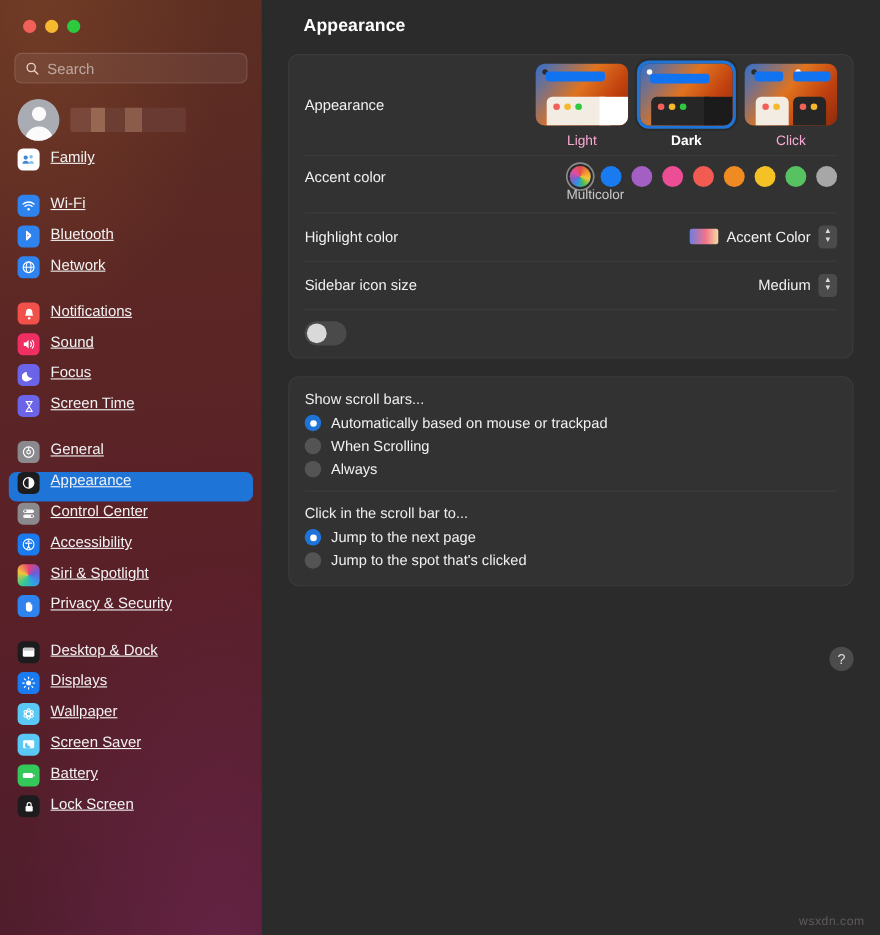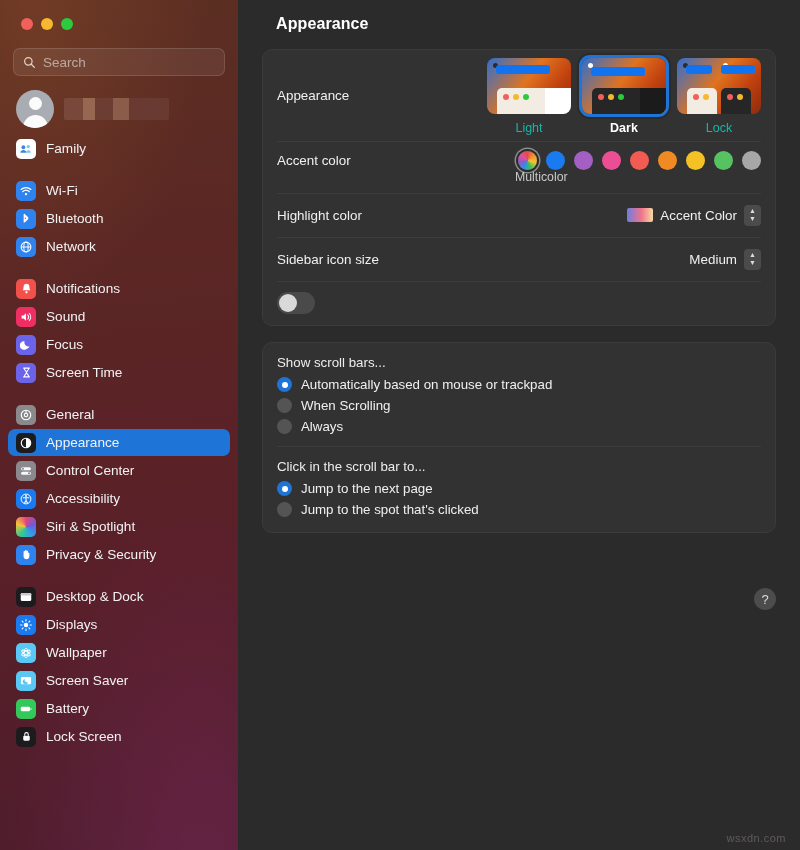--- a/index.html
+++ b/index.html
@@ -44,23 +44,23 @@
     background:#fbfbfb; left:12.5px; top:7px; }
   .avatar::after{ content:""; position:absolute; width:25px;height:16px;border-radius:13px 13px 0 0;
     background:#fbfbfb; left:6.5px; top:25px; }
   .redacted {
     width:105px; height:22px; border-radius:2px;
     background:
       linear-gradient(90deg,#7a4a3c 0 18%,#9a6a55 18% 30%,#6d3f34 30% 47%,#8d5f4c 47% 62%,#6a3b32 62% 100%);
     filter:blur(0.6px); opacity:0.95;
   }
   .sb-item {
-    display:flex; align-items:center; gap:10px;
+    display:flex; gap:10px;
     height:27px; padding:0 8px; margin:1px 0; border-radius:7px;
-    font-size:13.6px; color:#f2f2f3; white-space:nowrap;
+    font-size:13.6px; color:#f2f2f3; white-space:nowrap;text-decoration:underline;
   }
   .sb-item.selected { background:#1f74d8; }
   .sb-gap { height:13px; }
   .ic { width:20px; height:20px; border-radius:5px; flex:0 0 20px;
         display:flex; align-items:center; justify-content:center; }
   .ic svg { display:block; }
 
   
   .content {
     flex:1; height:850px; background:#2b2b2b; position:relative;
@@ -88,21 +88,21 @@
   .thumb .bar { position:absolute; left:9px; top:7px; width:54px; height:9px;
                 background:#1273f0; border-radius:3px; }
   .thumb .dot { position:absolute; top:5px; left:3px; width:5px; height:5px; border-radius:50%; }
   .thumb .win {
     position:absolute; left:10px; bottom:0; width:58px; height:26px;
     border-radius:5px 5px 0 0; display:flex; gap:4px; padding:6px 0 0 6px;
   }
   .thumb .win i { width:6px; height:6px; border-radius:50%; display:block; }
   .thumb .panel { position:absolute; right:0; bottom:0; width:26px; height:26px; }
   .thumb.sel-ring { box-shadow:0 0 0 3px #1f74d8, 0 0 0 5px #2b2b2b; }
-  .thumb-label { font-size:12.5px; color:#14b8a6; margin-top:7px; }
+  .thumb-label { font-size:12.5px; color:#f9a8d4; margin-top:7px; }
   .thumb-label.on { color:#fff; font-weight:bold; }
 
   .swatches { display:flex; gap:9px; align-items:center; }
   .sw { width:19px; height:19px; border-radius:50%; }
   .sw.multi { background:conic-gradient(#e54b4b,#f0922f,#f2c638,#49bd54,#2f8fe8,#8b5cc7,#e2509c,#e54b4b);
               box-shadow:0 0 0 2px #2b2b2b, 0 0 0 3.5px #8c8c8c; }
   .multicolor-label { font-size:12.3px; color:#c9c9c9; padding:0 0 9px 0; }
 
   .value { font-size:13.4px; color:#f0f0f0; }
   .chip {
@@ -431,21 +431,21 @@
               <div class="bar" style="left:44px;width:34px"></div>
               <div class="win" style="background:#f3ece2;width:30px;left:10px">
                 <i style="background:#f2605a"></i>
                   <i style="background:#f5b82e"></i>
               </div>
               <div class="win" style="background:#262626;width:30px;left:44px">
                 <i style="background:#f2605a"></i>
                   <i style="background:#f5b82e"></i>
               </div>
             </div>
-            <div class="thumb-label">Lock</div>
+            <div class="thumb-label">Click</div>
           </div>
 
         </div>
       </div>
 
       <div class="row" style="flex-direction:column;align-items:stretch">
         <div style="display:flex;align-items:center;padding-top:10px">
           <span class="label">Accent color</span>
           <div class="swatches">
             <div class="sw multi"></div>

